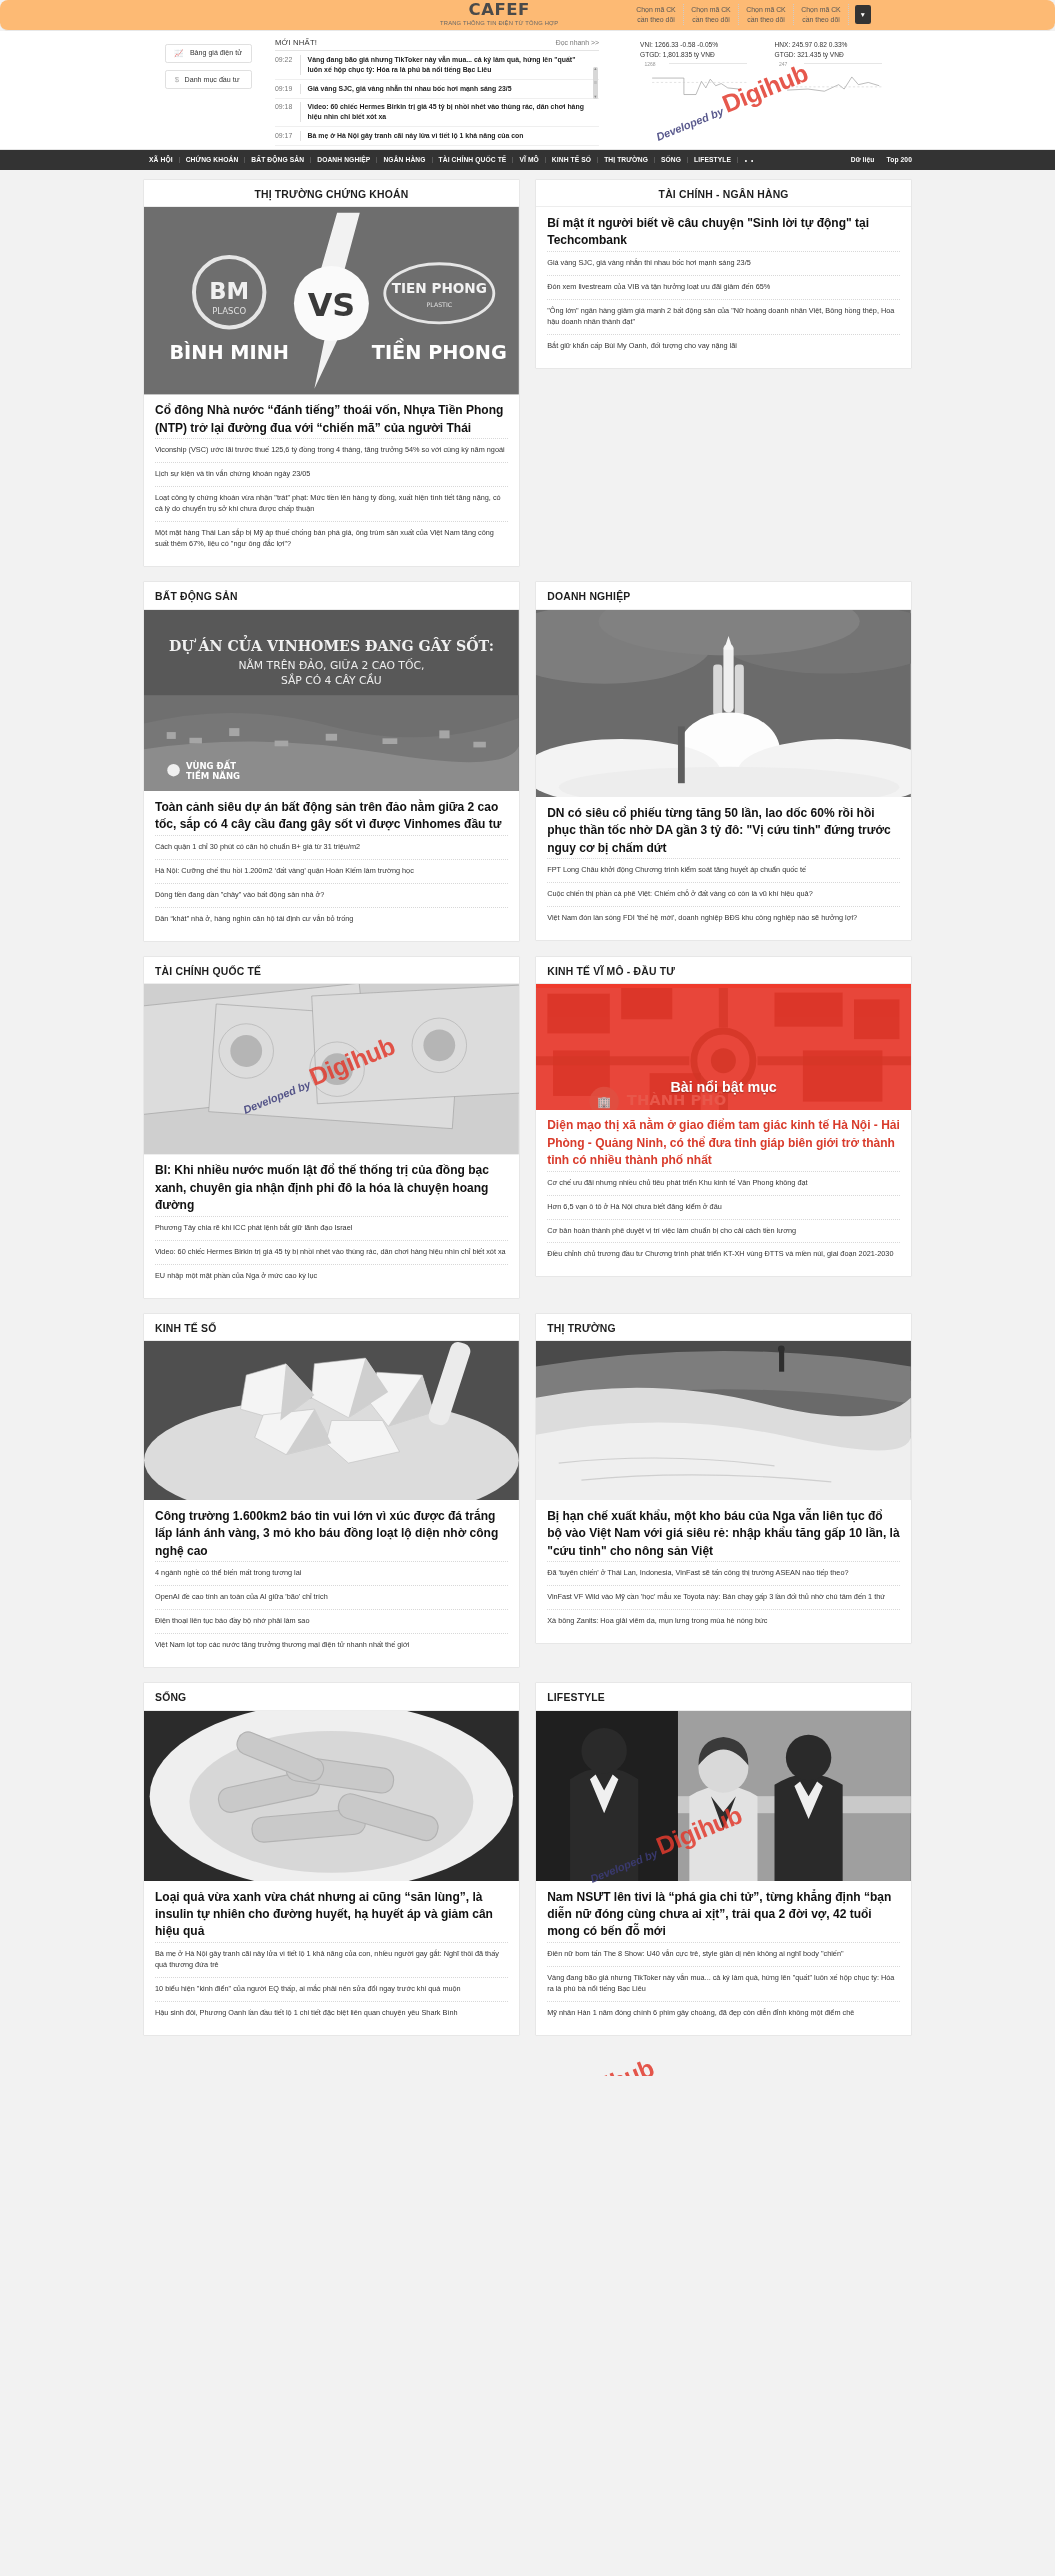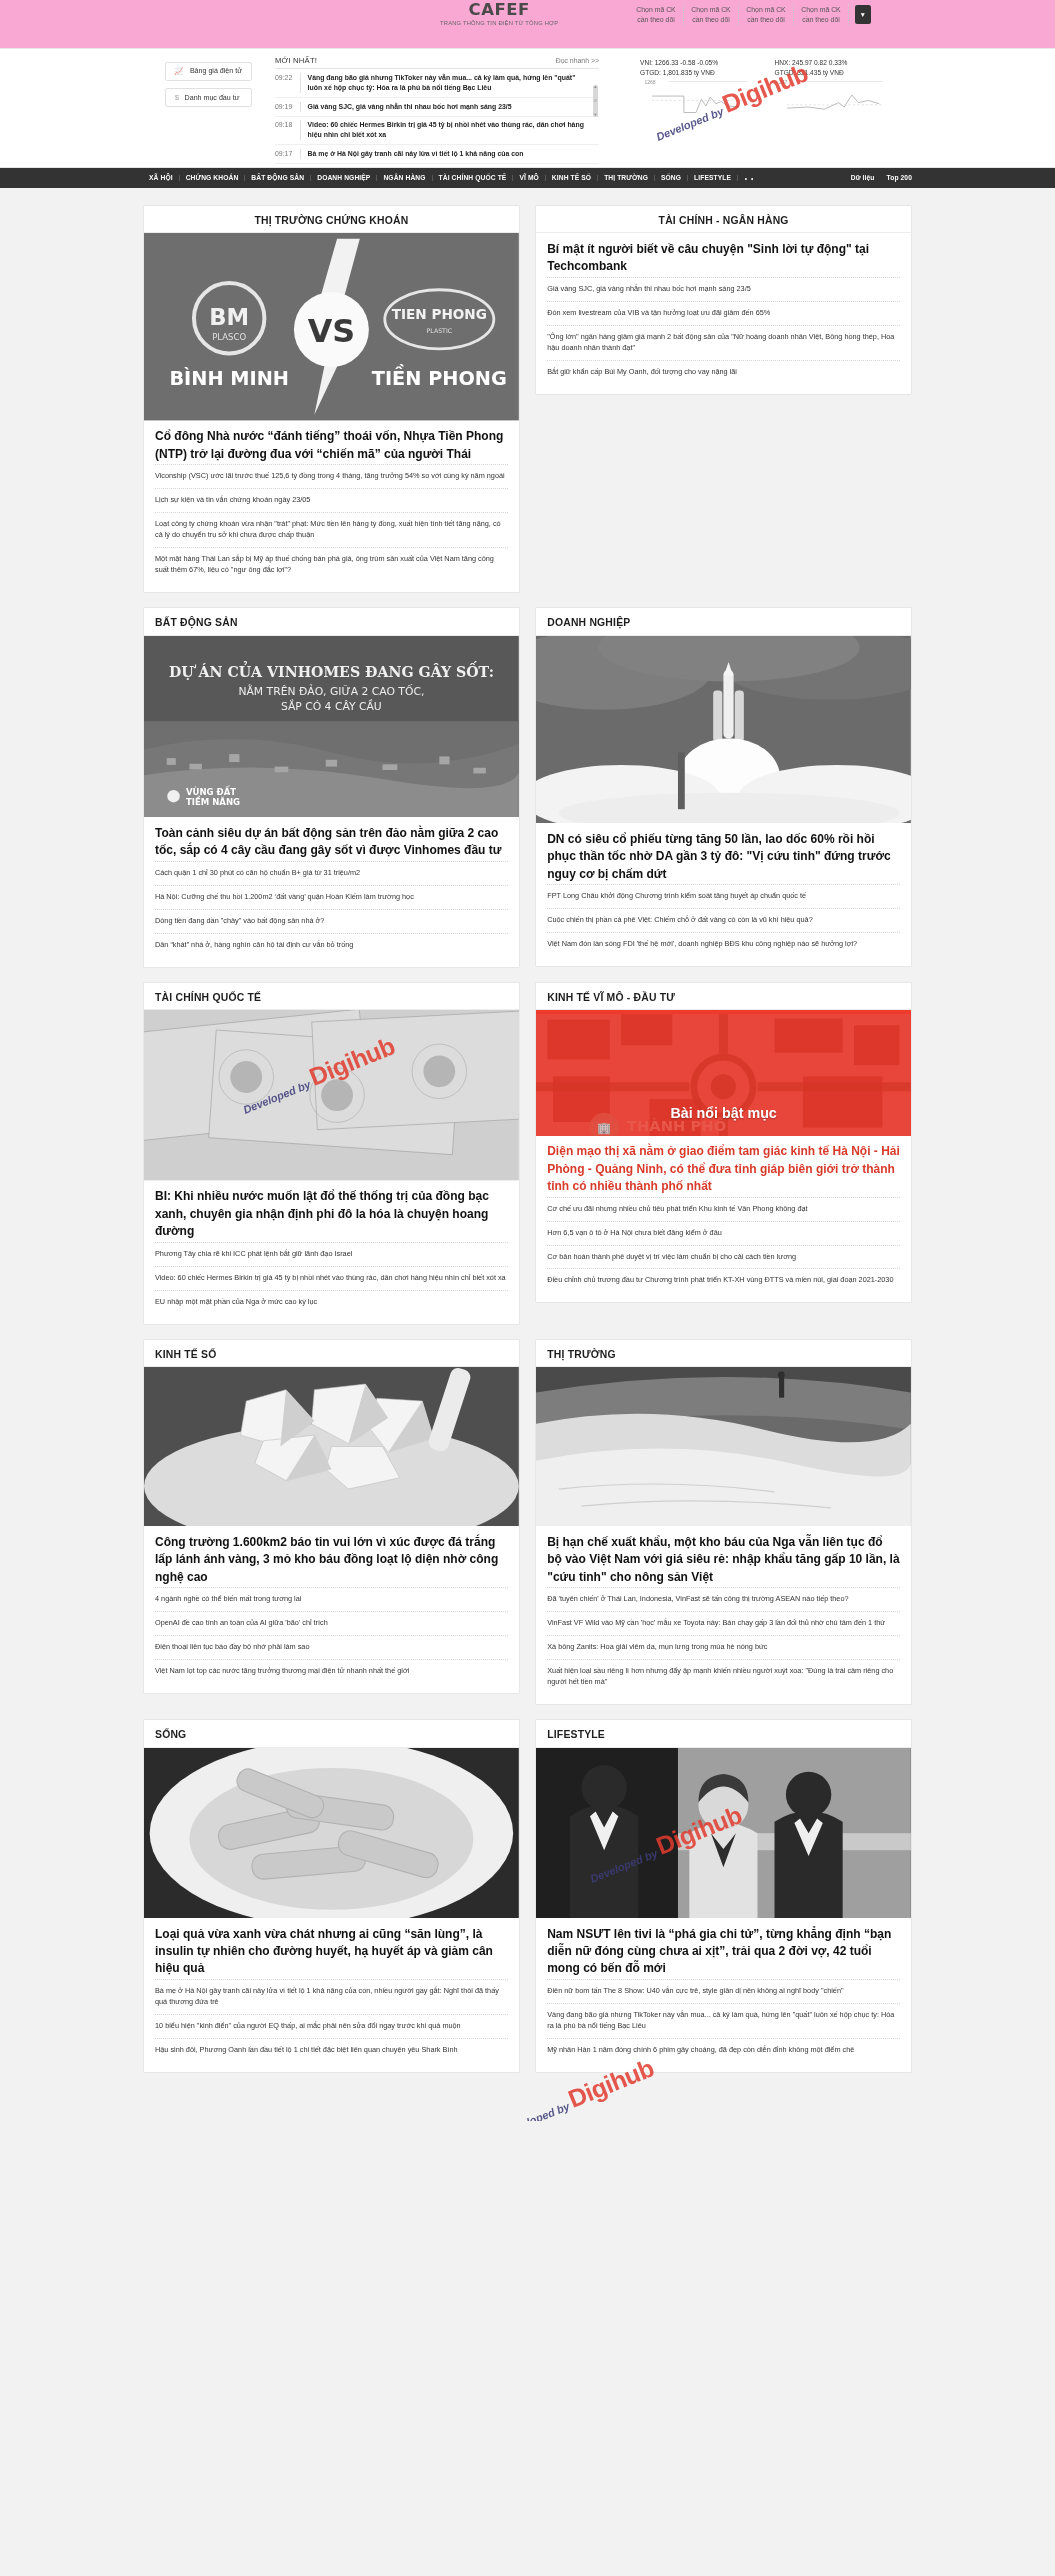--- a/index.html
+++ b/index.html
@@ -7,26 +7,27 @@
   html, body {
     width: 1055px;
     background: #f2f2f2;
     font-family: "Liberation Sans", sans-serif;
     -webkit-font-smoothing: antialiased;
   }
   body { position: relative; }
 
   
   .topbar {
-    background: #f9a8d4;
-    height: 49px;
+    background: #fdba74;
+    height: 31px;
     display: flex;
     align-items: flex-start;
     position: relative;
     border-bottom: 0.5px solid #e8e8e8;
+    border-radius: 8px;
   }
   .logo-wrap {
     position: absolute;
     left: 440px; top: 2.2px;
     text-align: center;
   }
   .logo-mark {
     font-size: 16.5px;
     font-weight: 700;
     letter-spacing: 0.5px;
@@ -176,21 +177,21 @@
     cursor: pointer;
     border-right: 0.5px solid rgba(255,255,255,.18);
     line-height: 1;
   }
   .nav-item:last-child { border-right: none; }
   .nav-dots { color: #fff; padding: 0 6.6px; letter-spacing: 1.1px; font-size: 6.6px; cursor: pointer; }
   .nav-right { margin-left: auto; display: flex; gap: 12px; }
   .nav-right .nav-item { border: none; padding: 0; font-weight: 700; }
 
   
-  .wrap { width: 769px; margin: 12px auto; padding: 5px 0 22px; }
+  .wrap { width: 769px; margin: 4px auto; padding: 5px 0 22px; }
   .row { display: flex; gap: 15.4px; margin-bottom: 14.3px; }
   .col { flex: 1; }
 
   .card {
     background: #fff;
     border: 0.5px solid #e7e7e7;
     border-radius: 1.1px;
     overflow: hidden;
   }
   .card-head {
@@ -666,21 +667,20 @@
             <rect x="428" y="18" width="9" height="36" fill="#2e2e2e"></rect>
             <circle cx="432" cy="14" r="6" fill="#2e2e2e"></circle>
           </svg>
         </div>
         <div class="card-body">
           <div class="lead">Bị hạn chế xuất khẩu, một kho báu của Nga vẫn liên tục đổ bộ vào Việt Nam với giá siêu rẻ: nhập khẩu tăng gấp 10 lần, là "cứu tinh" cho nông sản Việt</div>
           <ul class="items">
             <li>Đã 'tuyên chiến' ở Thái Lan, Indonesia, VinFast sẽ tấn công thị trường ASEAN nào tiếp theo?</li>
             <li>VinFast VF Wild vào Mỹ cần 'học' mẫu xe Toyota này: Bán chạy gấp 3 lần đối thủ nhờ chú tâm đến 1 thứ</li>
             <li>Xà bông Zanits: Hoa giải viêm da, mụn lưng trong mùa hè nóng bức</li>
-            <li>Xuất hiện loại sầu riêng lì hơn nhưng đẩy ập mạnh khiến nhiều người xuýt xoa: "Đúng là trái cảm riêng cho người hết tiền mà"</li>
           </ul>
         </div>
       </div>
     </div>
   </div>
 
   <div class="row">
 
     <div class="col">
       <div class="card">

